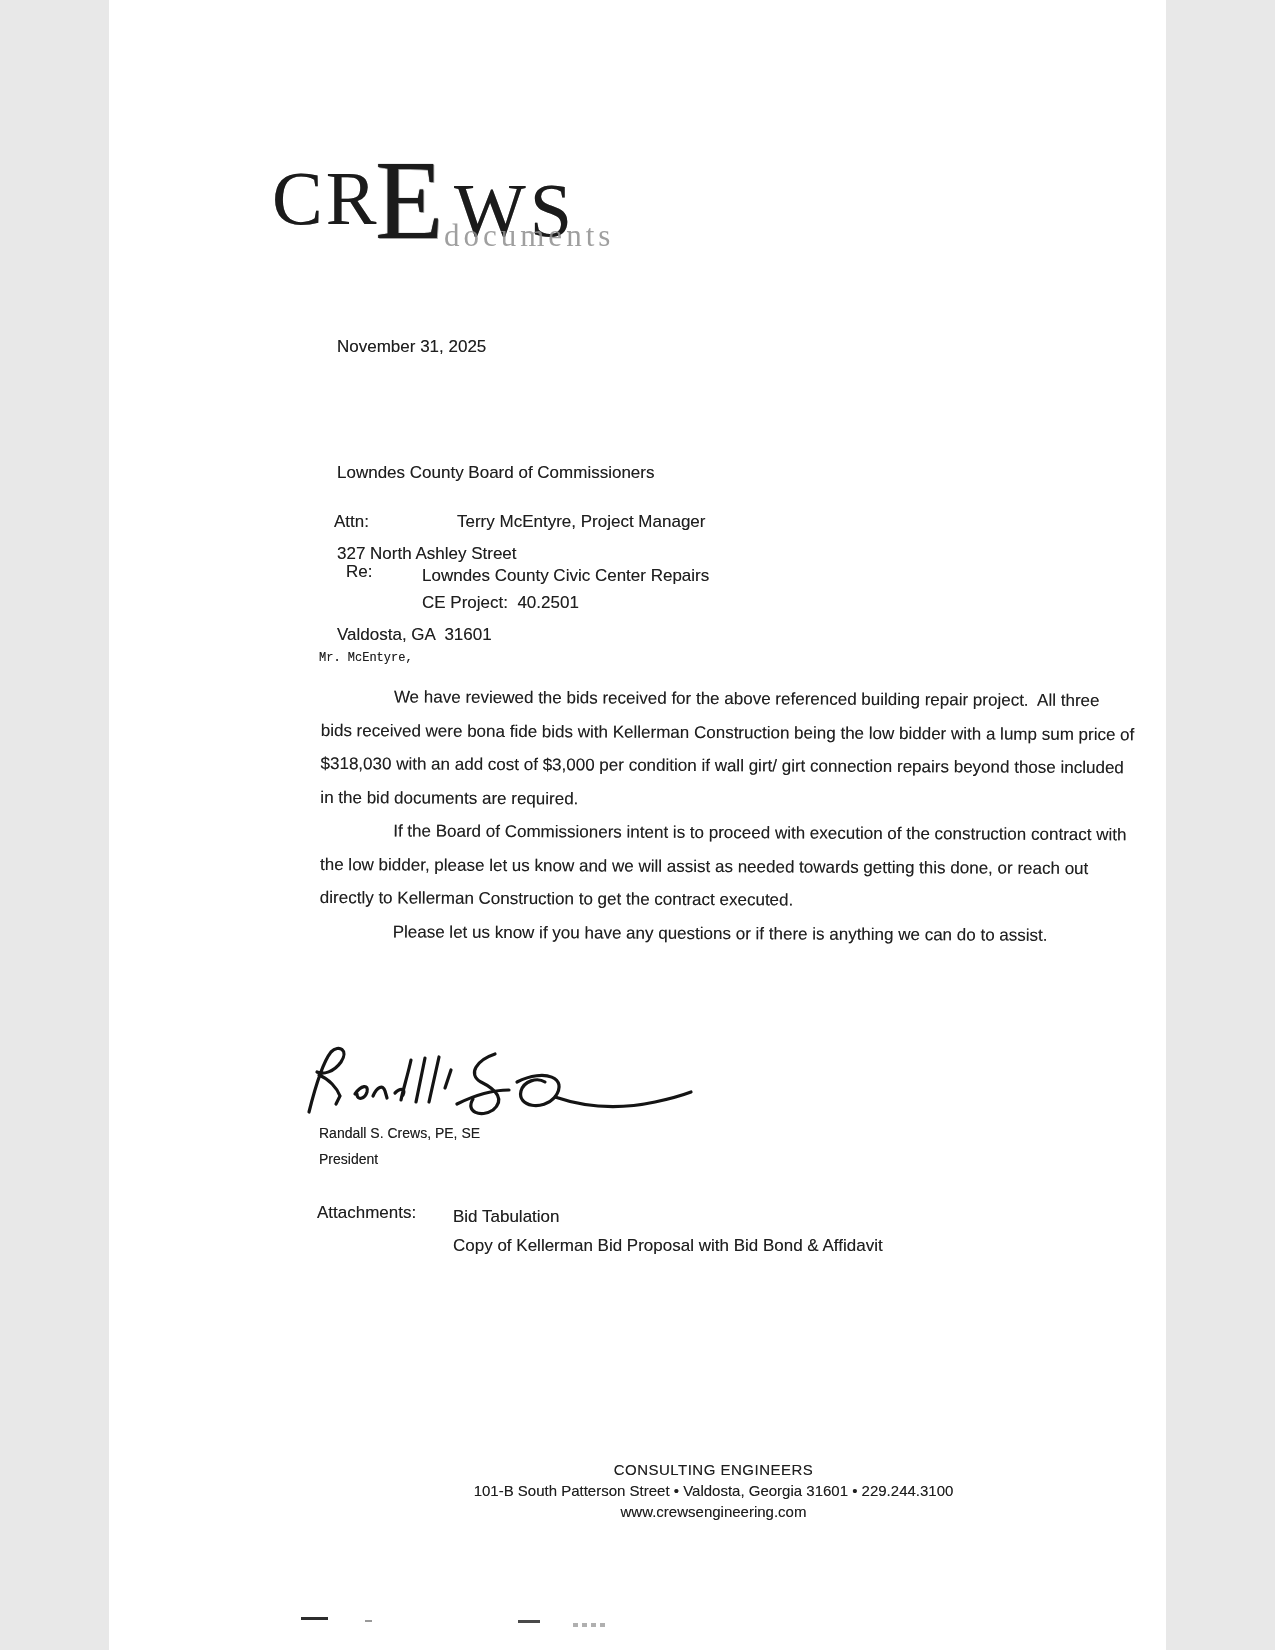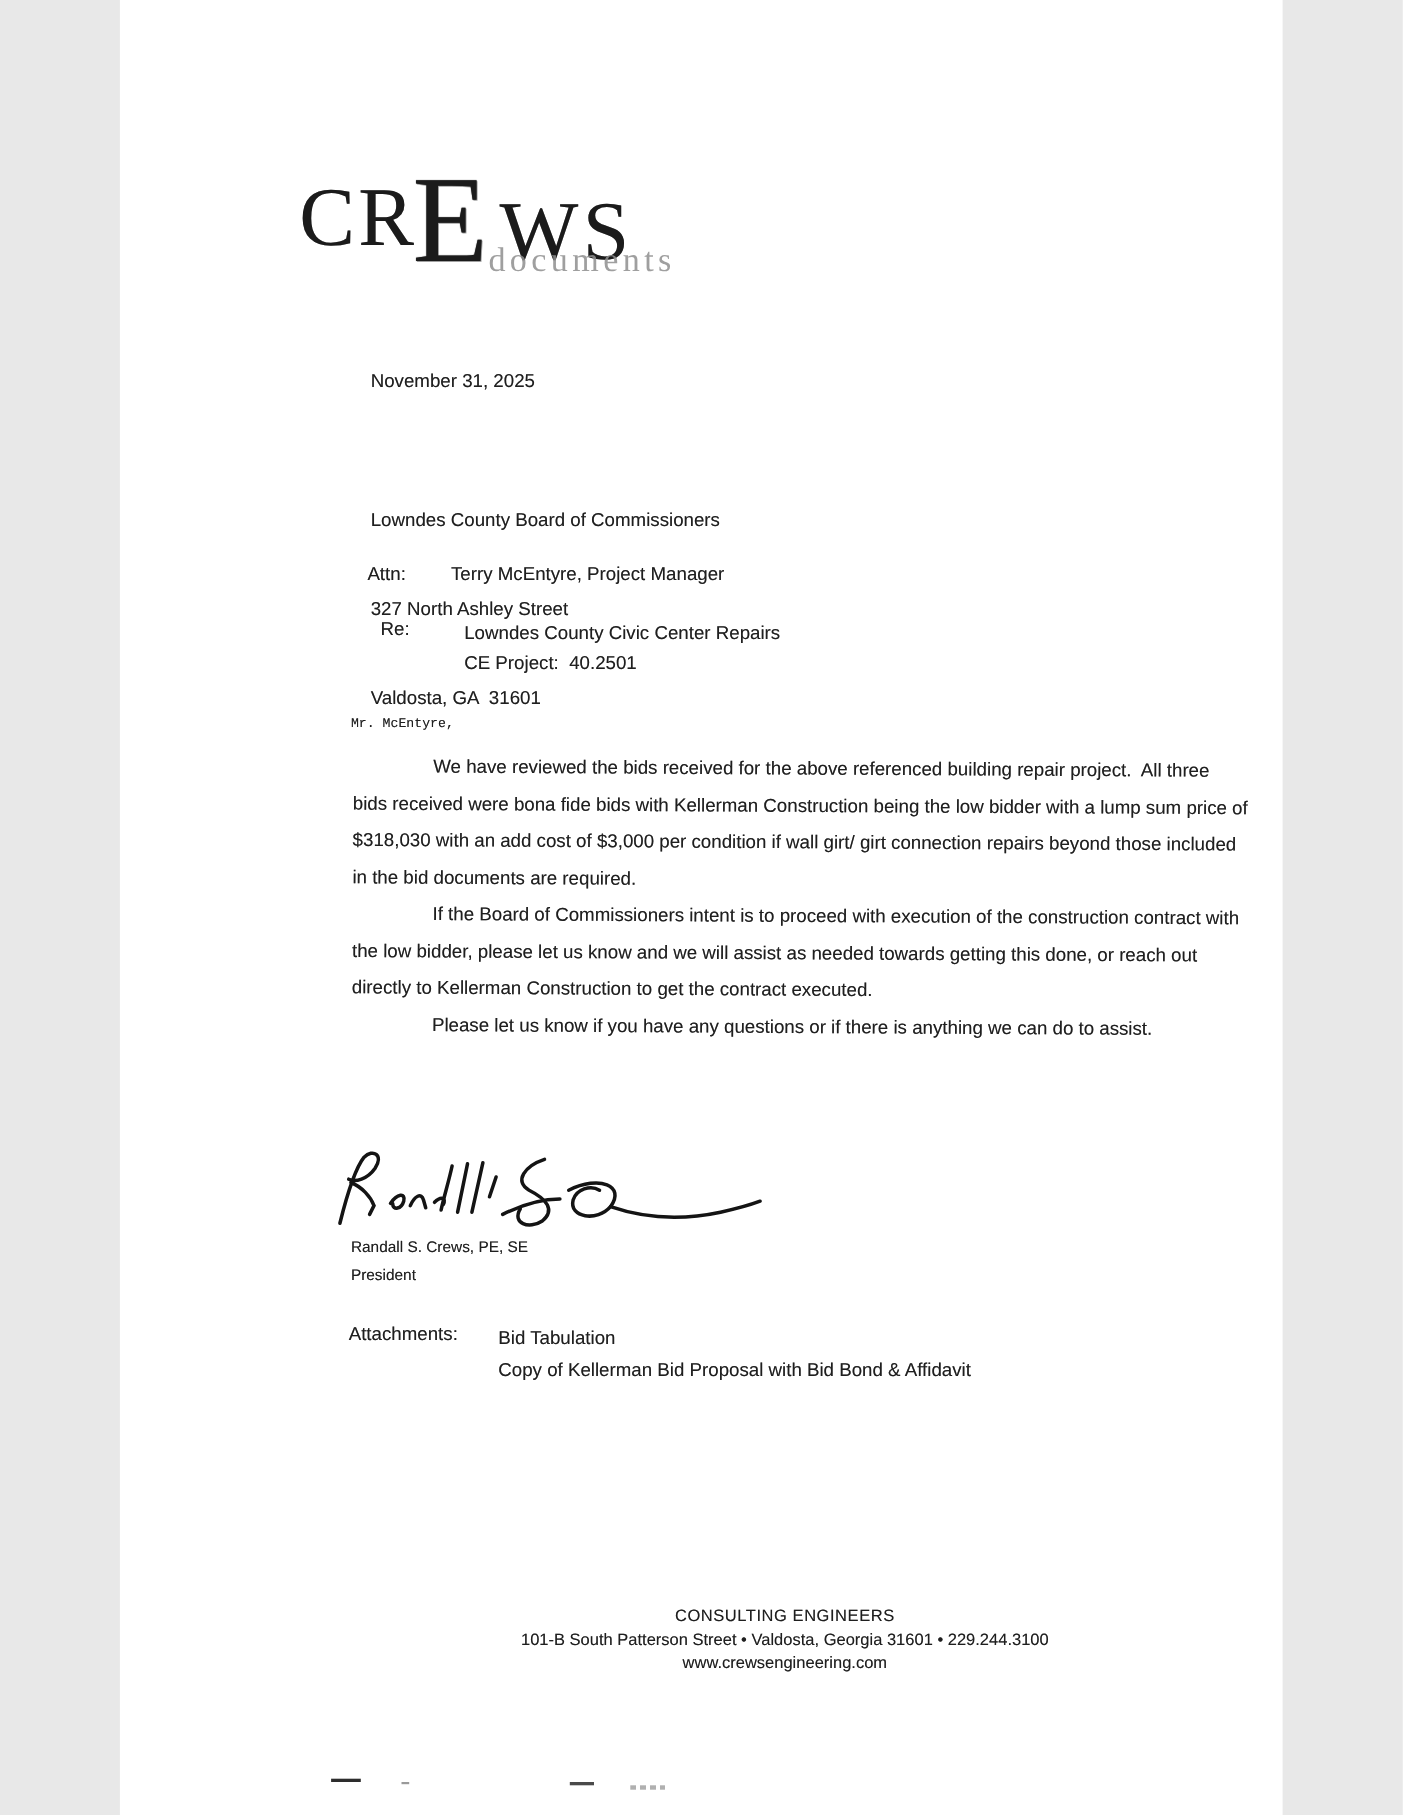--- a/index.html
+++ b/index.html
@@ -22,21 +22,21 @@
   .logo-e   { left:103px; top:-4px; font-size:112px; text-shadow:0 0 1px #333, 1px 1px 0 rgba(60,60,60,.4); }
   .logo-ws  { left:182px; top:24px; font-size:76px; letter-spacing:4px; }
   .logo-sub { left:172px; top:72px; font-size:31px; letter-spacing:4px;
               color:#8f8f8f !important; text-shadow:none; opacity:.85; }
 
   
   .abs { position:absolute; }
   .date      { left:228px; top:337px; font-size:17px; }
   .recipient { left:228px; top:405px; font-size:17px; line-height:27px; white-space:pre-wrap; }
   .row       { display:flex; font-size:17px; }
-  .attn-row  { left:225px; top:512px; }
+  .attn-row  { left:225px; top:512px;gap:47px; }
   .re-row    { left:225px; top:562px;margin-left:12px; }
   .row .lbl  { width:76px; flex:0 0 76px; }
   .re-val div{ line-height:27px; white-space:pre-wrap; }
   .salutation{ left:210px; top:651px; font-size:12px;font-family:Liberation Mono, monospace; }
 
   .bodytext  { left:212px; top:680px; width:814px; font-size:17px; line-height:33.5px;
                transform:rotate(0.3deg); transform-origin:0 0; }
   .bodytext p{ text-indent:73px; white-space:pre-wrap; }
 
   .closing   { left:210px; top:994px; font-size:17px; line-height:27px; }

